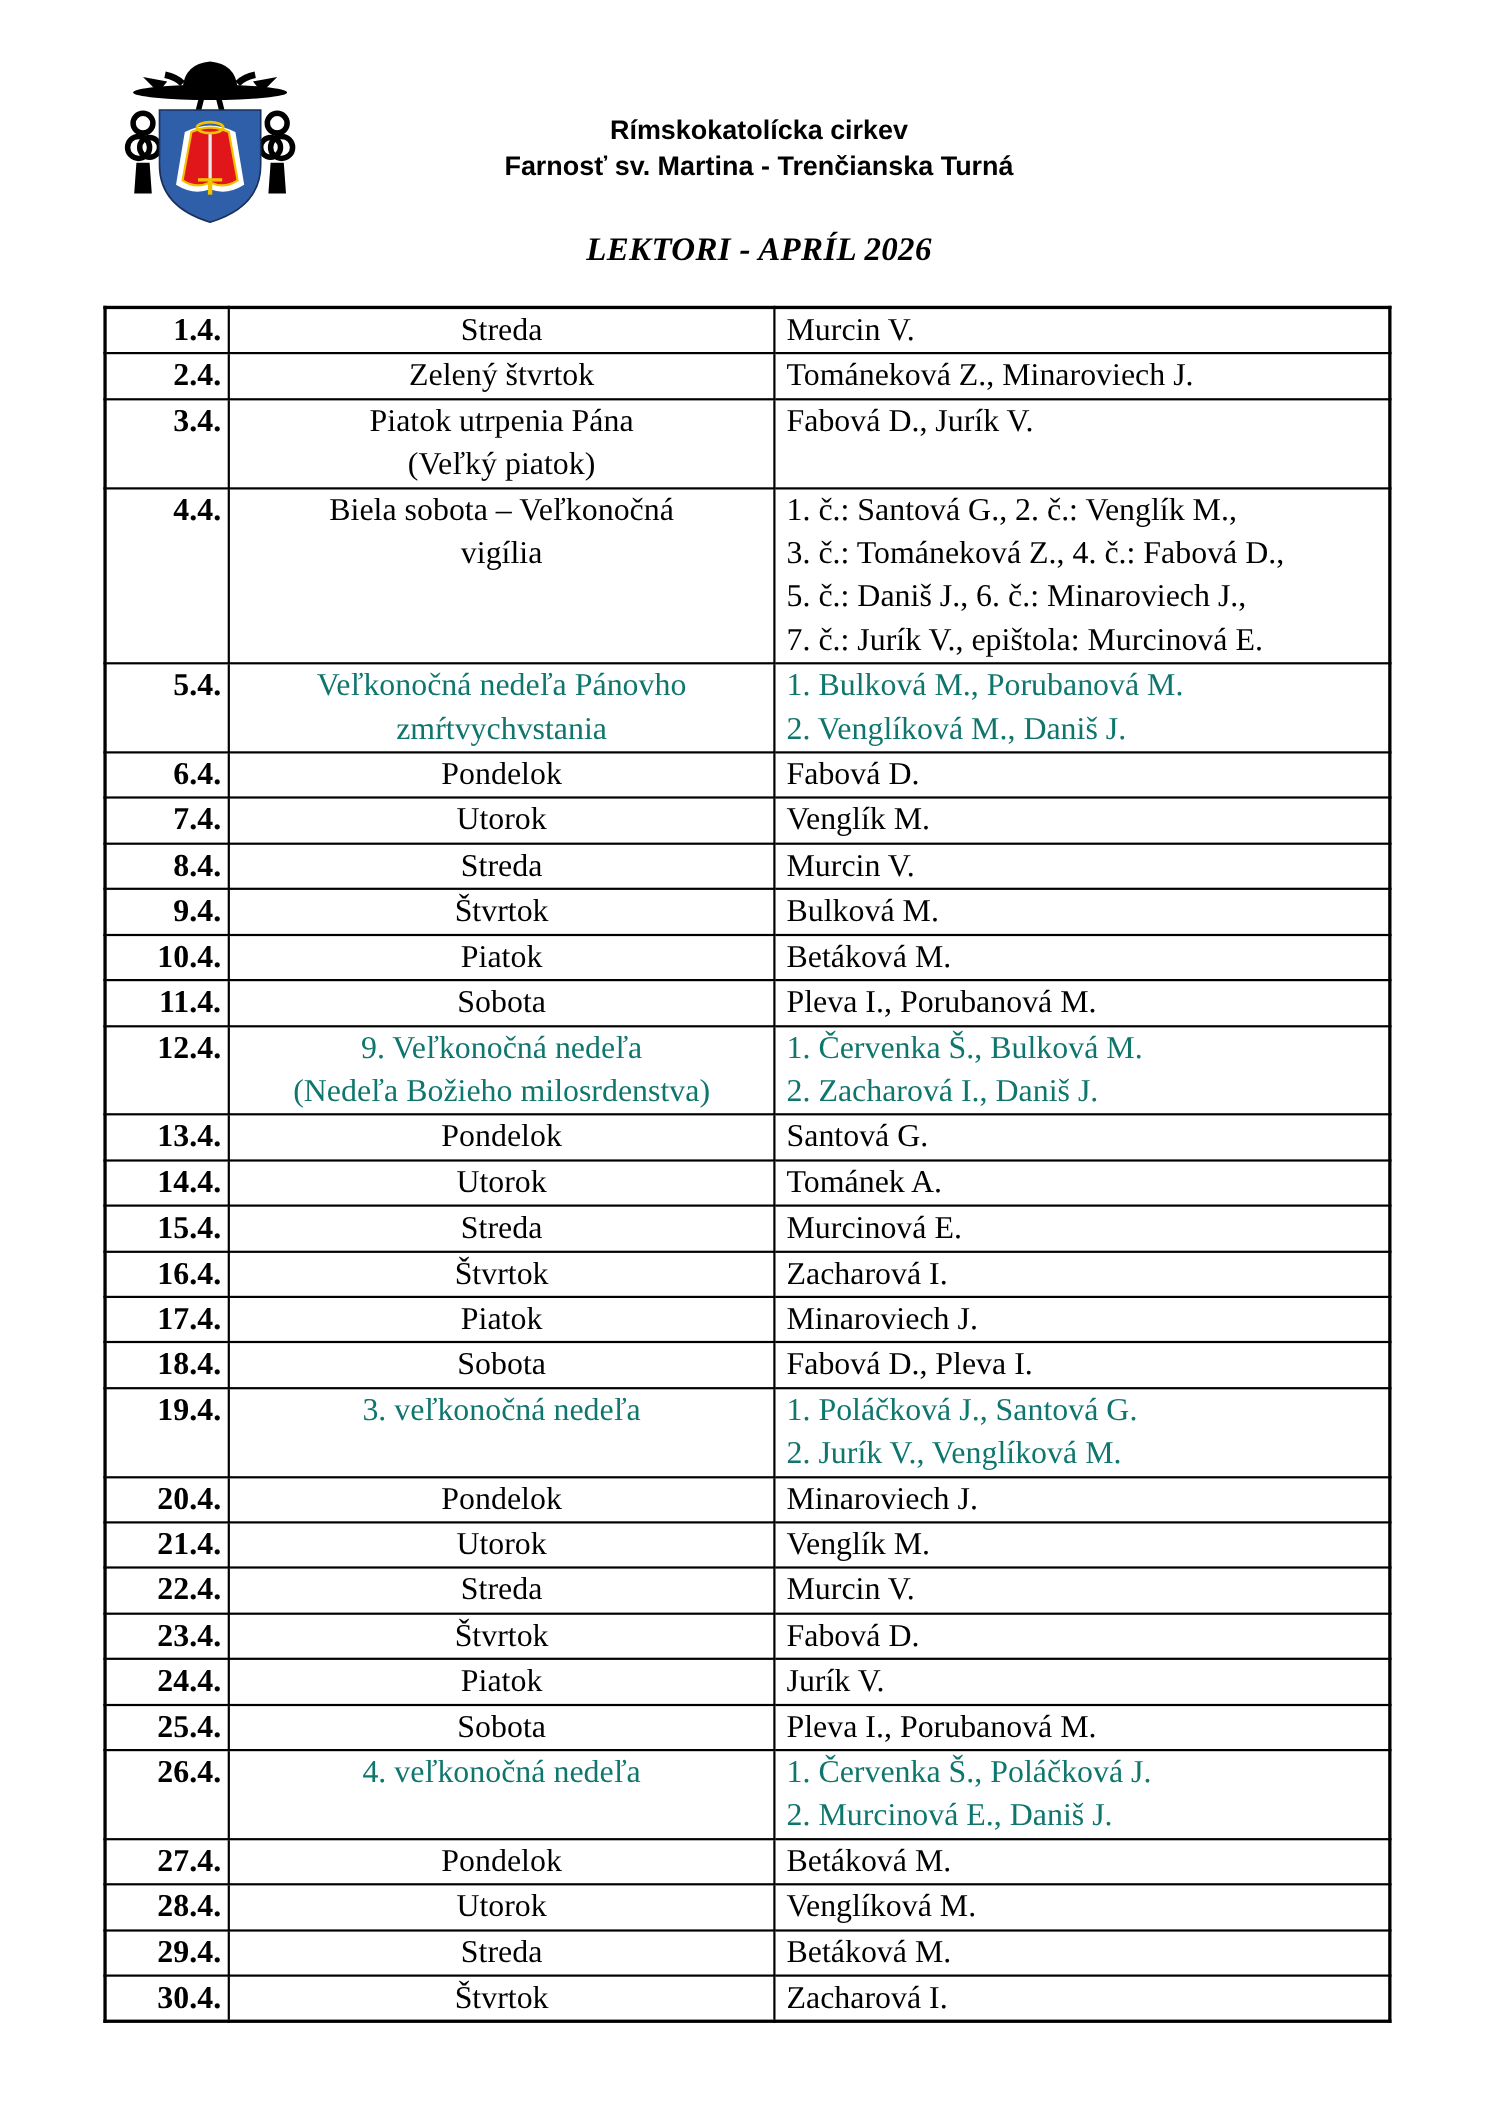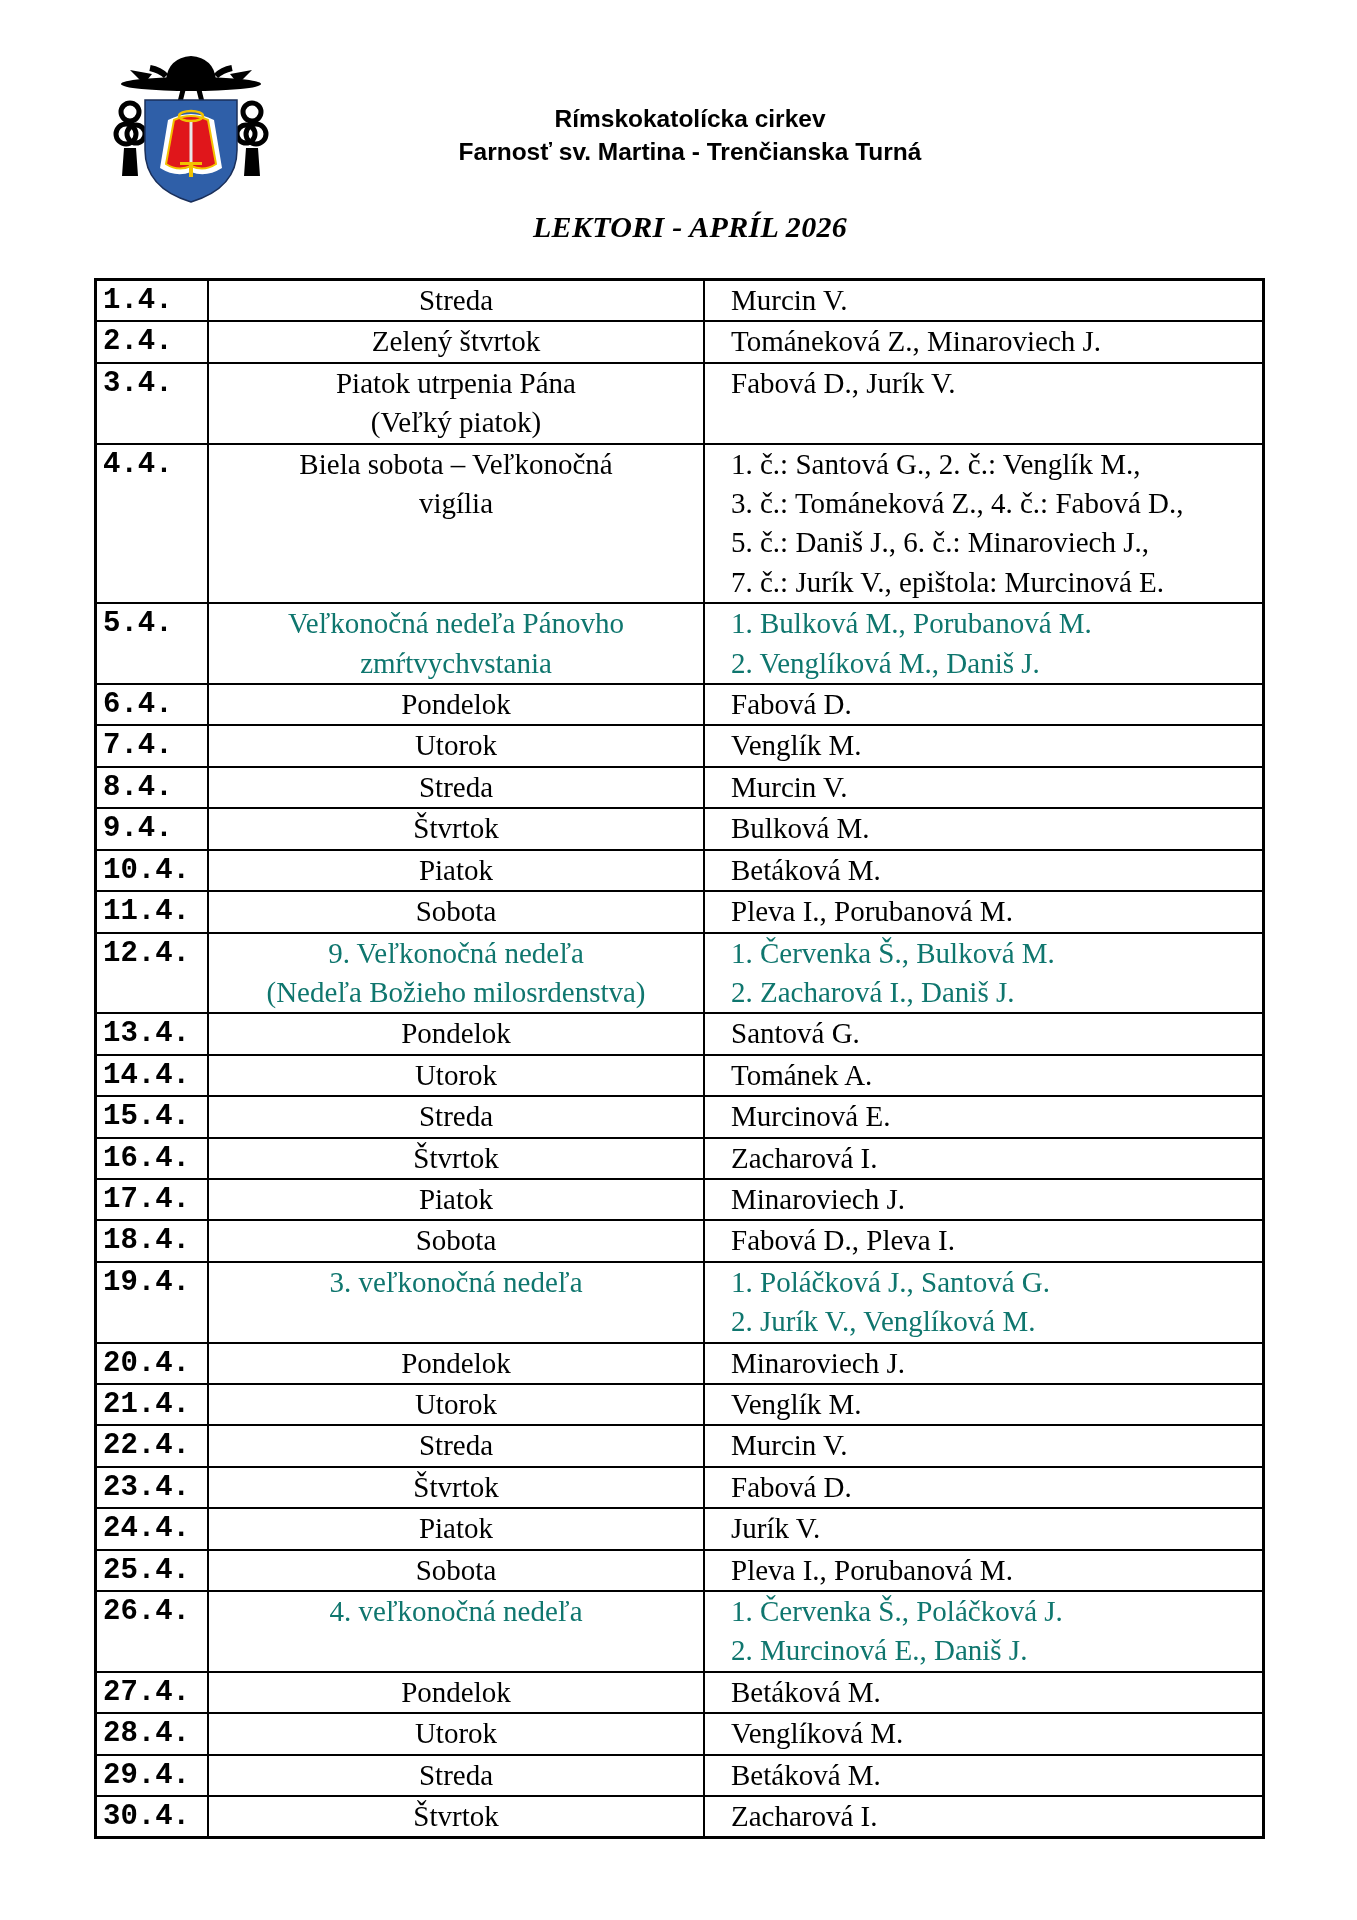--- a/index.html
+++ b/index.html
@@ -5,23 +5,23 @@
     html, body { margin: 0; padding: 0; background: #ffffff; }
     body { width: 1357px; height: 1920px; position: relative; overflow: hidden; }
     .logo { position: absolute; left: 108px; top: 50px; width: 166px; height: 156px; }
     .org { position: absolute; left: 380px; top: 102px; width: 620px; text-align: center;
            font-family: "Liberation Sans", sans-serif; font-weight: bold; font-size: 24.5px; line-height: 33px; color: #000; }
     .doc-title { position: absolute; left: 380px; top: 210px; width: 620px; text-align: center;
            font-family: "Liberation Serif", serif; font-weight: bold; font-size: 30px; color: #000; letter-spacing: 0.3px; font-style: italic; }
     table.sched { position: absolute; left: 94px; top: 278px; width: 1171px; border-collapse: collapse;
            font-family: "Liberation Serif", serif; font-size: 29px; color: #000; table-layout: fixed; }
     table.sched td { border: 2px solid #000; padding: 0 6px; vertical-align: top; line-height: 39.4px; }
-    table.sched td.date { width: 98px; text-align: left; font-weight: bold; font-family: Liberation Mono, monospace; }
+    table.sched td.date { width: 98px; text-align: right; font-weight: bold; }
     table.sched td.day { width: 482px; text-align: center; }
-    table.sched td.readers { text-align: left; padding-left: 26px; }
+    table.sched td.readers { text-align: left; padding-left: 10px; }
     .red { color: #0f766e; border-radius: 30px; }
     .line { display: block; }
     table.sched { border: 3px solid #000; }
   </style>
 </head>
 <body>
 
 <div class="logo">
   <svg width="166" height="156" viewBox="0 0 166 156" xmlns="http://www.w3.org/2000/svg">
 

